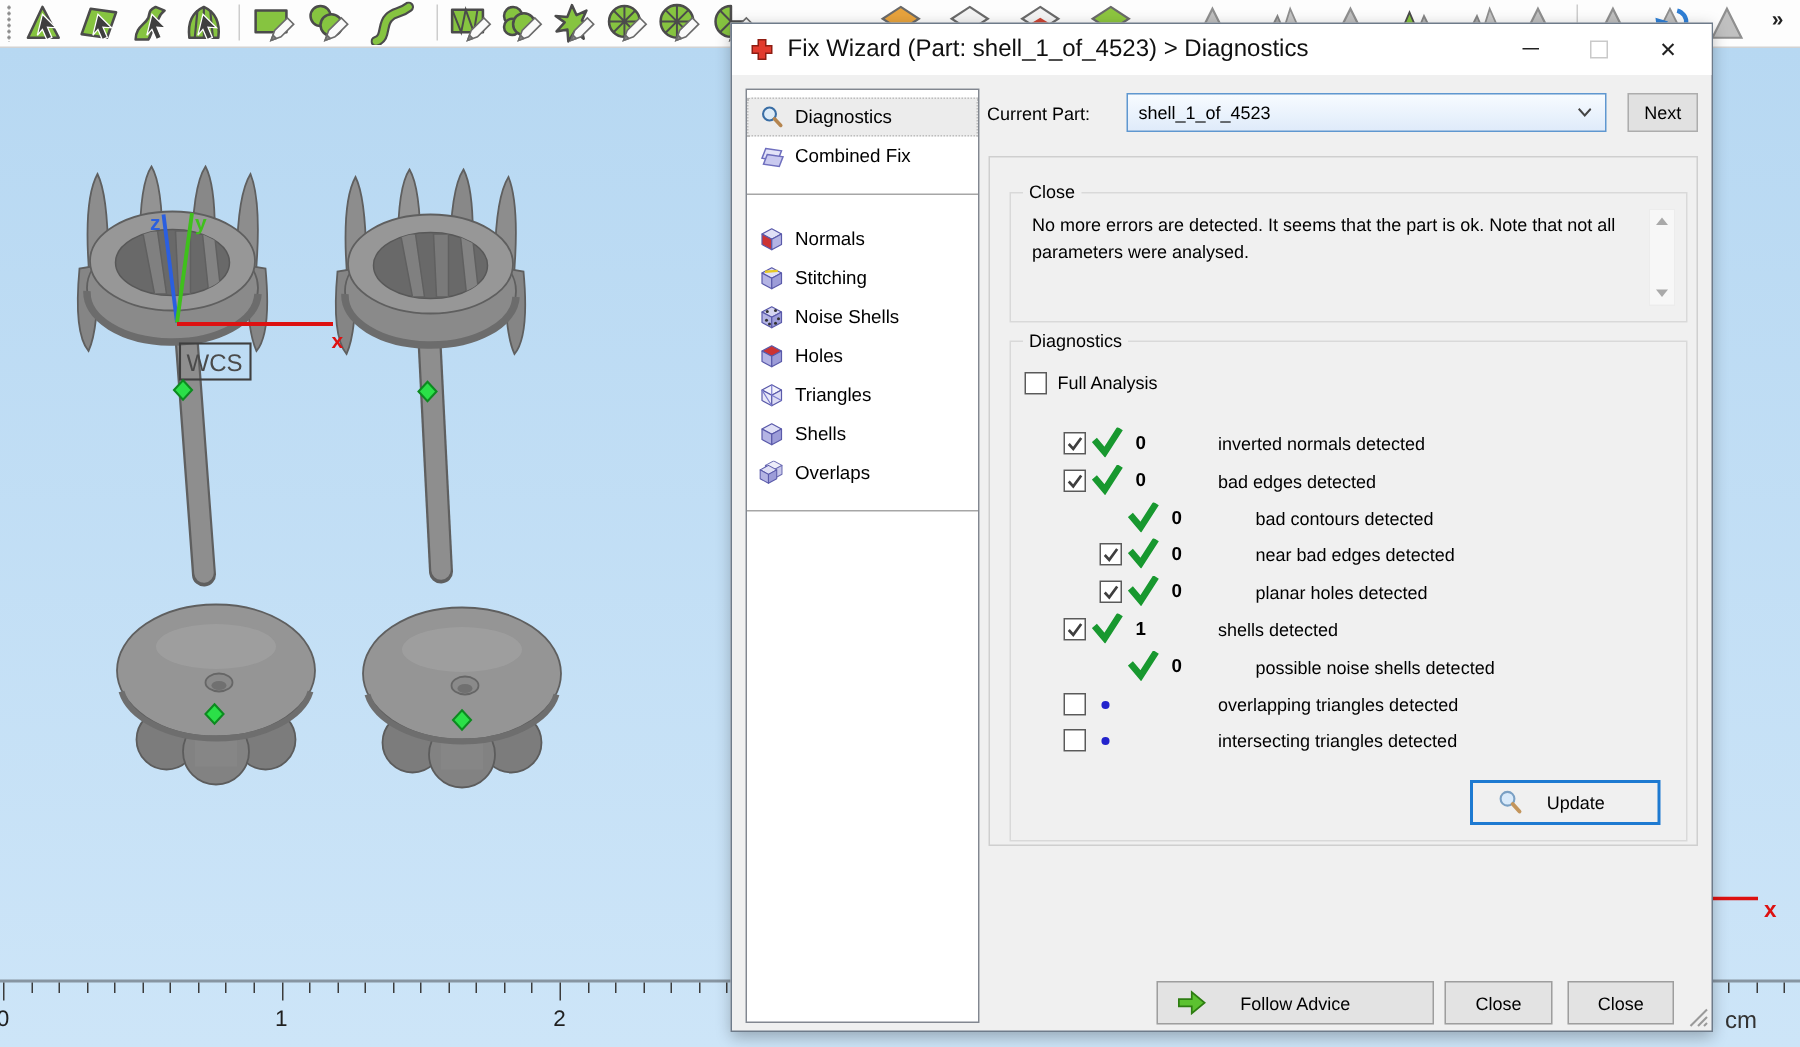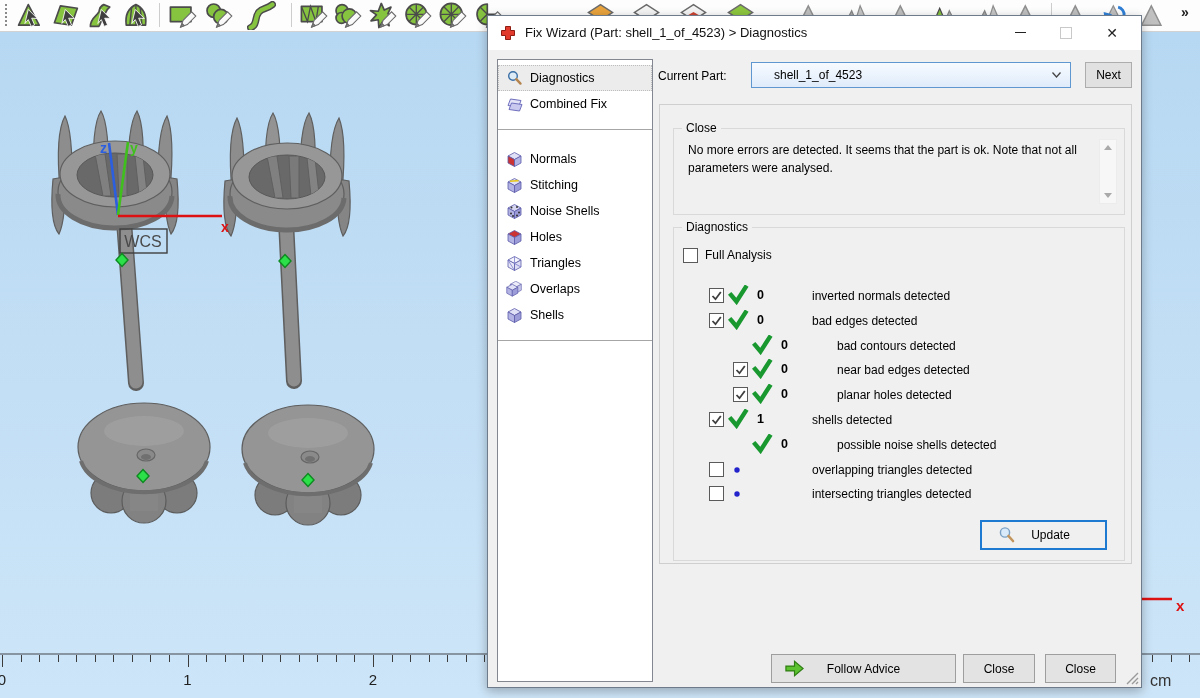--- a/index.html
+++ b/index.html
@@ -29,32 +29,32 @@
   .tick-label{position:absolute;top:640px;width:30px;margin-left:-15px;text-align:center;
     font-size:15px;color:#1f1f1f;}
   #unit-label{position:absolute;left:1150px;top:641px;font-size:16px;color:#333;}
   #corner-axis{position:absolute;left:1120px;top:528px;}
 
   
   #dialog{position:absolute;left:487px;top:15px;width:653px;height:671px;background:#f0f0f0;
     border:1px solid #6e7b8a;box-shadow:0 3px 10px rgba(0,0,0,.28);font-size:12px;color:#000;}
   #titlebar{position:absolute;left:0;top:0;width:100%;height:34px;background:#fff;}
   #title-icon{position:absolute;left:12px;top:9px;width:16px;height:16px;}
-  #title-text{position:absolute;left:37px;top:0;line-height:34px;font-size:13px;color:#101010;}
+  #title-text{position:absolute;left:37px;top:0;line-height:34px;font-size:16px;color:#101010;}
   #win-btns{position:absolute;right:6px;top:0;height:33px;display:flex;}
   .winbtn{width:46px;height:33px;display:flex;align-items:center;justify-content:center;}
   #min-glyph{width:11px;height:0;border-top:1.6px solid #222;}
   #max-glyph{width:10px;height:10px;border:1.5px solid #c9c9c9;}
   #close-glyph{font-size:14px;color:#222;line-height:1;}
 
   .label{color:#000;}
   #cp-label{position:absolute;left:170px;top:47px;line-height:26px;}
   #cp-combo{position:absolute;left:263px;top:46px;width:320px;height:26px;box-sizing:border-box;
     border:1px solid #5f97d0;background:linear-gradient(#f7fbff,#dfebfa);}
-  #cp-value{position:absolute;left:22px;top:0;line-height:24px;}
+  #cp-value{position:absolute;left:7px;top:0;line-height:24px;}
   #cp-chevron{position:absolute;right:9px;top:9px;width:9px;height:6px;}
   #next-btn{position:absolute;left:597px;top:46px;width:47px;height:26px;box-sizing:border-box;
     background:#e1e1e1;border:1px solid #adadad;text-align:center;line-height:24px;}
 
   #listbox{position:absolute;left:9px;top:43px;width:156px;height:623px;box-sizing:border-box;
     background:#fff;border:1px solid #828790;padding-top:5px;}
   .sb-item{height:26px;display:flex;align-items:center;}
   .sb-item.selected{background:#ececec;outline:1px dotted #bdbdbd;outline-offset:-1px;}
   .sb-ic{width:17px;height:17px;margin:0 7px 0 8px;flex:none;}
   .sb-ic svg{width:17px;height:17px;}
@@ -490,46 +490,46 @@
  <polygon points="8,1.5 14.5,5 8,8.5 1.5,5" fill="#f4f4fc"></polygon>
  <polygon points="1.5,5 8,8.5 8,15.5 1.5,12" fill="#e8e8f8"></polygon>
  <polygon points="14.5,5 8,8.5 8,15.5 14.5,12" fill="#dcdcf4"></polygon>
                 <path d="M1.5,5 L8,15.5 M8,8.5 L14.5,12 M8,1.5 L8,8.5" stroke="#7a7ace" fill="none"></path>
               </g>
             </svg></span>
           <span class="sb-label">Triangles</span>
         </div>
         <div class="sb-item">
           <span class="sb-ic"><svg viewBox="0 0 16 17">
+              <g stroke="#5a5aaa" stroke-width="0.8" stroke-linejoin="round">
+ <polygon points="8,1.5 14.5,5 8,8.5 1.5,5" fill="#e0e0f6"></polygon>
+ <polygon points="1.5,5 8,8.5 8,15.5 1.5,12" fill="#b4b4e4"></polygon>
+ <polygon points="14.5,5 8,8.5 8,15.5 14.5,12" fill="#9c9cd8"></polygon>
+              </g>
+            </svg></span>
+          <span class="sb-label">Shells</span>
+        </div>
+        <div class="sb-item">
+          <span class="sb-ic"><svg viewBox="0 0 16 17">
               <g transform="translate(2.5,-1) scale(0.85)" opacity="0.9">
                 <g stroke="#5a5aaa" stroke-width="0.8" stroke-linejoin="round">
  <polygon points="8,1.5 14.5,5 8,8.5 1.5,5" fill="#ececf9"></polygon>
  <polygon points="1.5,5 8,8.5 8,15.5 1.5,12" fill="#d0d0ee"></polygon>
  <polygon points="14.5,5 8,8.5 8,15.5 14.5,12" fill="#c0c0e8"></polygon>
                 </g>
               </g>
               <g transform="translate(-1,2) scale(0.85)">
                 <g stroke="#5a5aaa" stroke-width="0.8" stroke-linejoin="round">
  <polygon points="8,1.5 14.5,5 8,8.5 1.5,5" fill="#e0e0f6"></polygon>
  <polygon points="1.5,5 8,8.5 8,15.5 1.5,12" fill="#b4b4e4"></polygon>
  <polygon points="14.5,5 8,8.5 8,15.5 14.5,12" fill="#9c9cd8"></polygon>
                 </g>
               </g>
             </svg></span>
           <span class="sb-label">Overlaps</span>
-        </div>
-        <div class="sb-item">
-          <span class="sb-ic"><svg viewBox="0 0 16 17">
-              <g stroke="#5a5aaa" stroke-width="0.8" stroke-linejoin="round">
- <polygon points="8,1.5 14.5,5 8,8.5 1.5,5" fill="#e0e0f6"></polygon>
- <polygon points="1.5,5 8,8.5 8,15.5 1.5,12" fill="#b4b4e4"></polygon>
- <polygon points="14.5,5 8,8.5 8,15.5 14.5,12" fill="#9c9cd8"></polygon>
-              </g>
-            </svg></span>
-          <span class="sb-label">Shells</span>
         </div>
         <div class="sb-sep"></div>
       </div>
 
     <div id="content-panel"></div>
 
     <div id="advice-gb" class="groupbox">
       <span class="gb-label">Close</span>
       <div id="advice-text">No more errors are detected. It seems that the part is ok. Note that not all parameters were analysed.</div>
       <div id="advice-scroll">

